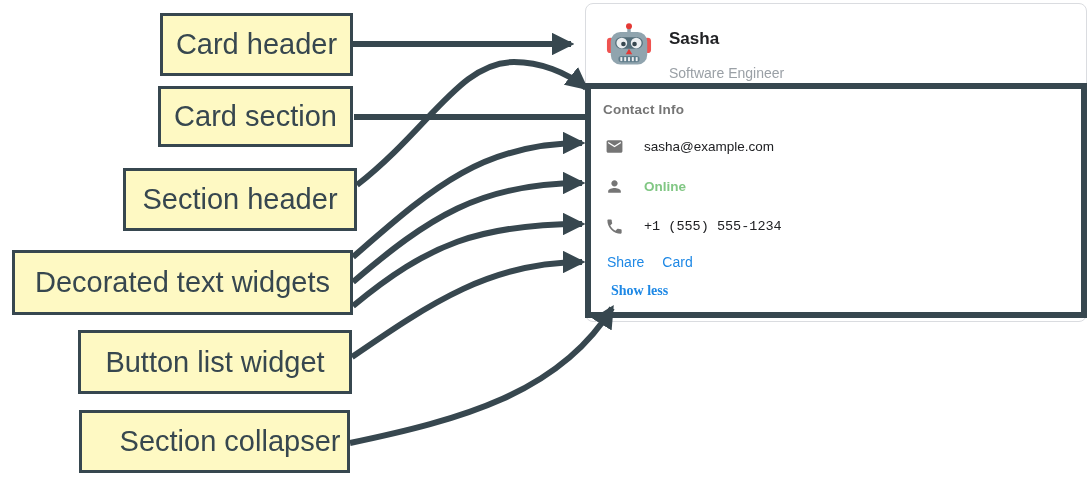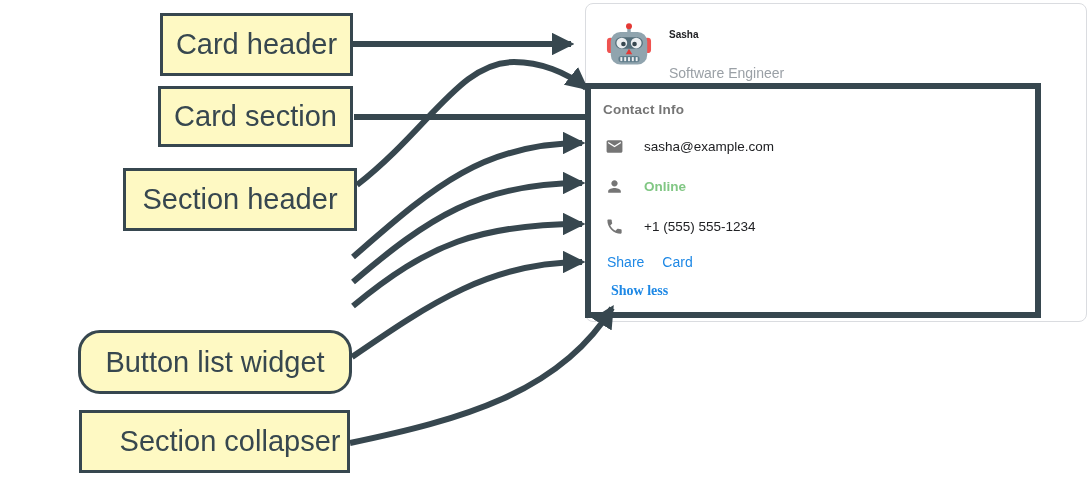--- a/index.html
+++ b/index.html
@@ -19,42 +19,42 @@
   .stage{position:relative;width:1090px;height:494px;}
 
   
   .lbl{position:absolute;background:#fef9c3;border:3px solid var(--annotation,#37474f);
     color:var(--annotation,#37474f);font-size:29px;line-height:1;
     display:flex;align-items:center;justify-content:center;white-space:nowrap;z-index:3;}
   .lb1{left:160px;top:13px;width:193px;height:63px;}
   .lb2{left:158px;top:86px;width:195px;height:61px;}
   .lb3{left:123px;top:168px;width:234px;height:63px;}
   .lb4{left:12px; top:250px;width:341px;height:65px;}
-  .lb5{left:78px; top:330px;width:274px;height:64px;border-radius:22px;}
+  .lb5{left:78px; top:330px;width:274px;height:64px;}
   .lb6{left:79px; top:410px;width:271px;height:63px;padding-left:31px;}
 
   
   .card{position:absolute;left:585px;top:3px;width:502px;height:319px;background:#fff;
     border:1px solid var(--card-border,#dadce0);border-radius:8px;z-index:1;}
   .card-header{position:absolute;left:0;top:0;width:100%;height:80px;}
   .avatar{position:absolute;left:20px;top:17px;width:46px;height:45px;}
-  .person-name{position:absolute;left:83px;top:25px;font-size:10px;font-weight:600;
+  .person-name{position:absolute;left:83px;top:25px;font-size:17px;font-weight:600;
     color:var(--name-text,#202124);}
   .person-role{position:absolute;left:83px;top:61px;font-size:14px;
     color:var(--subtitle-text,#9aa0a6);}
 
   
-  .section{position:absolute;left:585px;top:83px;width:456px;height:235px;
+  .section{position:absolute;left:585px;top:83px;width:502px;height:235px;
     border:6px solid var(--annotation,#37474f);z-index:2;}
   .section-title{position:absolute;left:12px;top:13px;font-size:13.5px;font-weight:700;
     color:var(--section-title,#757575);letter-spacing:.2px;}
   .crow{position:absolute;left:14px;height:20px;display:flex;align-items:center;}
   .crow .cicon{width:19px;height:19px;flex:0 0 19px;}
   .crow .ctext{margin-left:20px;font-size:13.5px;color:var(--body-text,#202124);}
-  .crow1{top:47px;text-align:center;}.crow2{top:87px;font-weight:bold;}.crow3{top:127px;}
+  .crow1{top:47px;text-align:center;}.crow2{top:87px;font-weight:bold;}.crow3{top:127px;font-family:Liberation Mono, monospace;}
   .crow2 .ctext{color:var(--online-green,#81c784);}
   .btn-row{position:absolute;left:16px;top:165px;display:flex;gap:18px;}
   .tbtn{font-size:14px;font-weight:500;color:var(--link-blue,#1e88e5);cursor:pointer;
     background:none;border:none;font-family:inherit;}
   .collapser{position:absolute;left:20px;top:194px;font-size:14px;font-weight:600;
     color:var(--link-blue,#1e88e5);cursor:pointer;background:none;border:none;
     font-family:Liberation Serif, serif;}
 
   
   .arrows{position:absolute;left:0;top:0;width:1090px;height:494px;z-index:10;
@@ -62,20 +62,21 @@
   .arrows path{fill:none;stroke:var(--annotation,#37474f);stroke-width:6px;}
 </style>
 </head>
 <body>
 
 <div class="stage">
 
   <div class="lbl lb1">Card header</div>
   <div class="lbl lb2">Card section</div>
   <div class="lbl lb3">Section header</div>
+  <div class="lbl lb4">Decorated text widgets</div>
   <div class="lbl lb5">Button list widget</div>
   <div class="lbl lb6">Section collapser</div>
 
   <div class="card">
     <div class="card-header">
       <span class="avatar">
         <svg viewBox="0 0 48 46" width="46" height="45" aria-hidden="true">
           <rect x="22.2" y="5" width="3.6" height="8" fill="#90a4ae"></rect>
           <circle cx="24" cy="5" r="3.1" fill="#e53935"></circle>
           <rect x="1" y="17" width="7" height="16" rx="3.5" fill="#ef5350"></rect>

